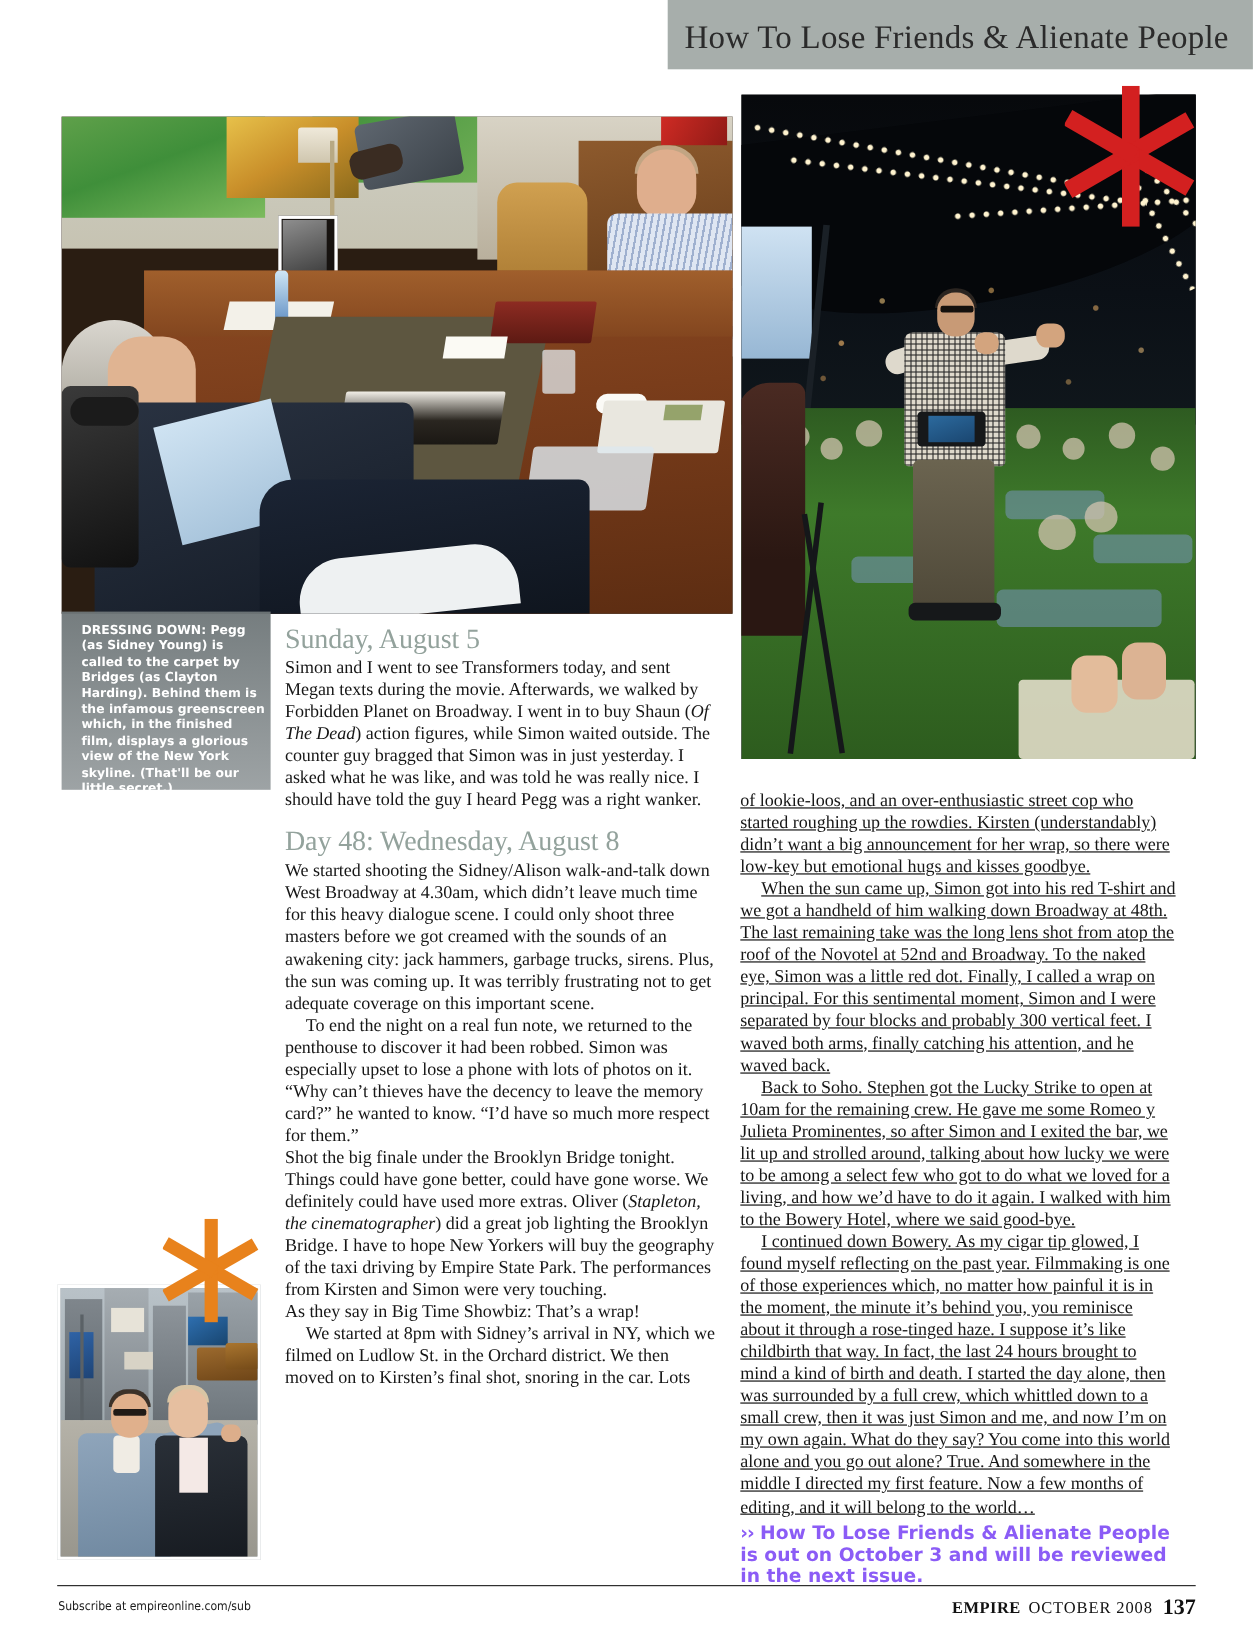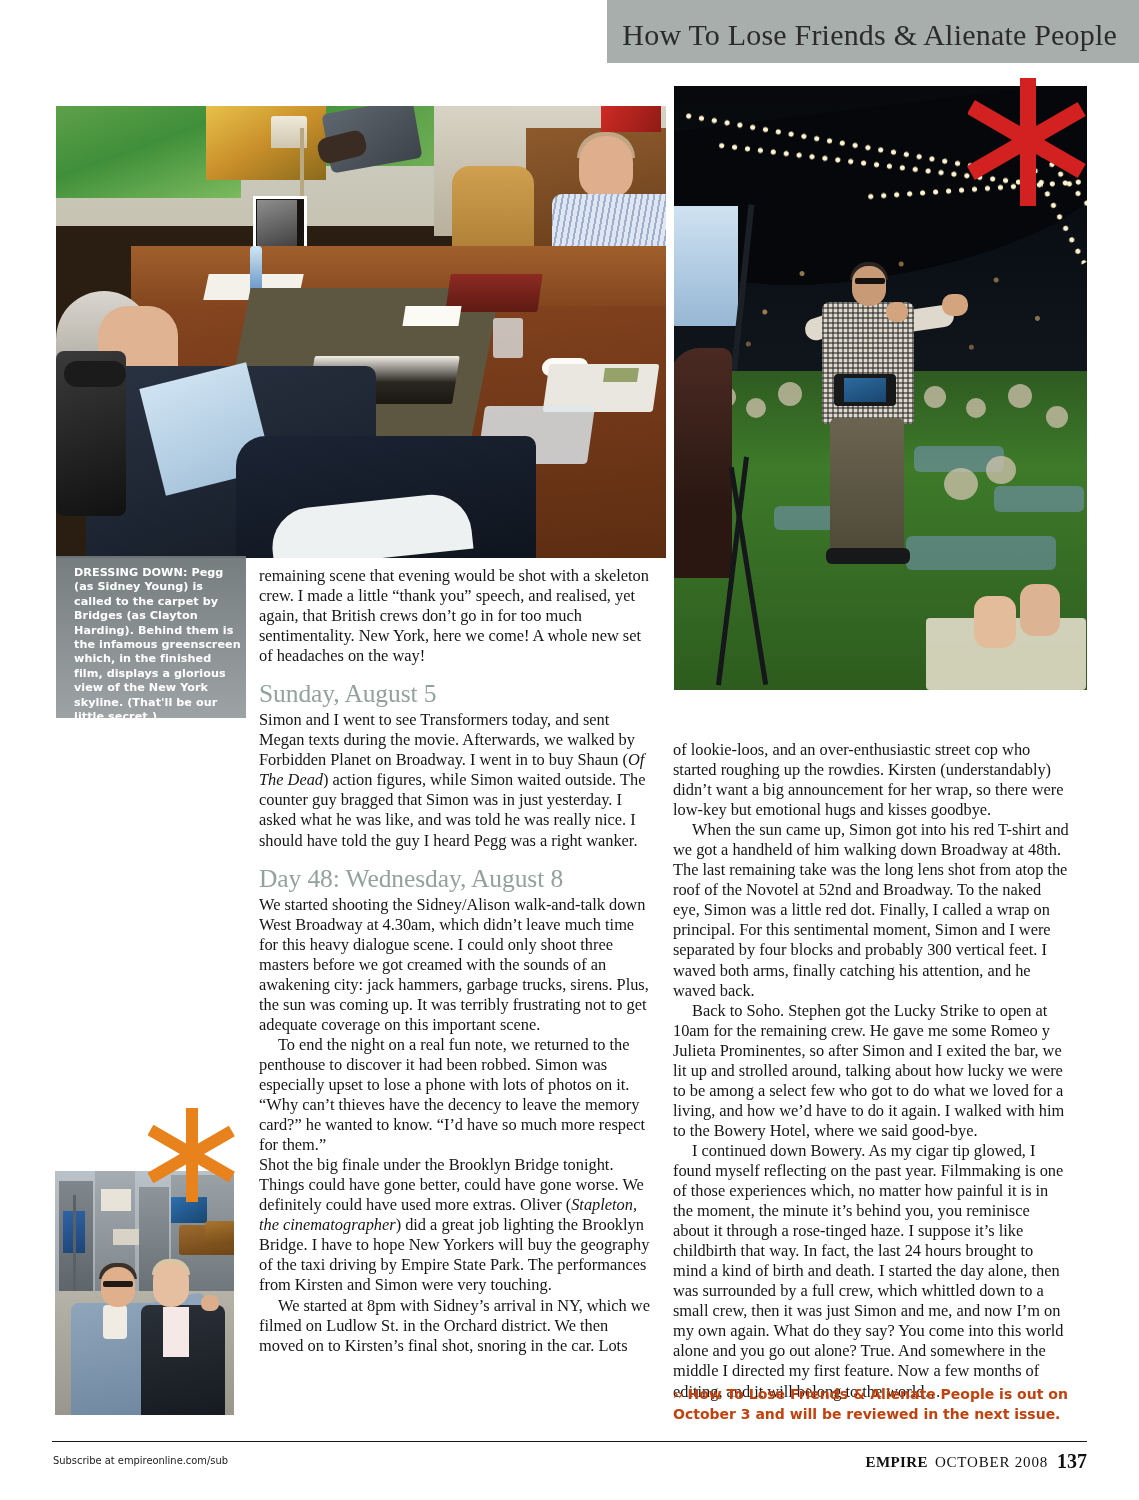--- a/index.html
+++ b/index.html
@@ -449,21 +449,21 @@
     background: #8fa5bb; border-radius: 9px; transform: rotate(-12deg);
   }
   #ts-hand { left: 146px; top: 124px; width: 18px; height: 16px; background: #dcae8b; border-radius: 7px; }
 
   
   .col {
     position: absolute;
     font-family: "Liberation Serif", serif;
   }
   #col-left  { left: 259px; top: 566px; width: 392px; }
-  #col-right { left: 673px; top: 740px; width: 397px; }
+  #col-right { left: 673px; top: 718px; width: 397px; text-decoration: underline; }
 
   .heading {
     font-family: "Liberation Serif", serif;
     font-size: 25.5px;
     line-height: 30px;
     color: #93a29c;
     margin: 13px 0 1px 0;
     white-space: nowrap;
     letter-spacing: -0.1px;
   }
@@ -489,23 +489,23 @@
   p.body i { font-style: italic; }
 
   
   #footnote {
     position: absolute;
     left: 673px;
     top: 1385px;
     width: 400px;
     font-family: "DejaVu Sans", sans-serif;
     font-weight: bold;
-    font-size: 14px;
+    font-size: 17px;
     line-height: 19.5px;
-    color: #c2410c;
+    color: #8b5cf6;
   }
   #footnote .chev { letter-spacing: -1px; }
 
   
   #footer-rule {
     position: absolute;
     left: 52px; top: 1441px; width: 1035px; height: 1px;
     background: #1a1a1a;
   }
   #footer-left {
@@ -669,31 +669,31 @@
       <rect x="38" y="0" width="12" height="48" transform="rotate(60 44 46)"></rect>
       <rect x="38" y="0" width="12" height="48" transform="rotate(120 44 46)"></rect>
       <rect x="38" y="42" width="12" height="52"></rect>
       <rect x="38" y="42" width="12" height="52" transform="rotate(60 44 46)"></rect>
       <rect x="38" y="42" width="12" height="52" transform="rotate(120 44 46)"></rect>
     </g>
   </svg>
 </div>
 
 <div class="col" id="col-left">
-  <p class="body">remaining scene that evening would be shot with a skeleton crew. I made a little “thank you” speech, and realised, yet again, that British crews don’t go in for too much sentimentality. New York, here we come! A whole new set of headaches on the way!</p>
 
   <div class="heading"><span>Sunday, August 5</span></div>
   <p class="body">Simon and I went to see Transformers today, and sent Megan texts during the movie. Afterwards, we walked by Forbidden Planet on Broadway. I went in to buy Shaun (<i>Of The Dead</i>) action figures, while Simon waited outside. The counter guy bragged that Simon was in just yesterday. I asked what he was like, and was told he was really nice. I should have told the guy I heard Pegg was a right wanker.</p>
 
   <div class="heading"><span>Day 48: Wednesday, August 8</span></div>
   <p class="body">We started shooting the Sidney/Alison walk-and-talk down West Broadway at 4.30am, which didn’t leave much time for this heavy dialogue scene. I could only shoot three masters before we got creamed with the sounds of an awakening city: jack hammers, garbage trucks, sirens. Plus, the sun was coming up. It was terribly frustrating not to get adequate coverage on this important scene.</p>
   <p class="body indent">To end the night on a real fun note, we returned to the penthouse to discover it had been robbed. Simon was especially upset to lose a phone with lots of photos on it. “Why can’t thieves have the decency to leave the memory card?” he wanted to know. “I’d have so much more respect for them.”</p>
 
   <p class="body">Shot the big finale under the Brooklyn Bridge tonight. Things could have gone better, could have gone worse. We definitely could have used more extras. Oliver (<i>Stapleton, the cinematographer</i>) did a great job lighting the Brooklyn Bridge. I have to hope New Yorkers will buy the geography of the taxi driving by Empire State Park. The performances from Kirsten and Simon were very touching.</p>
 
+  <p class="body">As they say in Big Time Showbiz: That’s a wrap!</p>
   <p class="body indent">We started at 8pm with Sidney’s arrival in NY, which we filmed on Ludlow St. in the Orchard district. We then moved on to Kirsten’s final shot, snoring in the car. Lots</p>
 </div>
 
 <div class="col" id="col-right">
   <p class="body">of lookie-loos, and an over-enthusiastic street cop who started roughing up the rowdies. Kirsten (understandably) didn’t want a big announcement for her wrap, so there were low-key but emotional hugs and kisses goodbye.</p>
   <p class="body indent">When the sun came up, Simon got into his red T-shirt and we got a handheld of him walking down Broadway at 48th. The last remaining take was the long lens shot from atop the roof of the Novotel at 52nd and Broadway. To the naked eye, Simon was a little red dot. Finally, I called a wrap on principal. For this sentimental moment, Simon and I were separated by four blocks and probably 300 vertical feet. I waved both arms, finally catching his attention, and he waved back.</p>
   <p class="body indent">Back to Soho. Stephen got the Lucky Strike to open at 10am for the remaining crew. He gave me some Romeo y Julieta Prominentes, so after Simon and I exited the bar, we lit up and strolled around, talking about how lucky we were to be among a select few who got to do what we loved for a living, and how we’d have to do it again. I walked with him to the Bowery Hotel, where we said good-bye.</p>
   <p class="body indent">I continued down Bowery. As my cigar tip glowed, I found myself reflecting on the past year. Filmmaking is one of those experiences which, no matter how painful it is in the moment, the minute it’s behind you, you reminisce about it through a rose-tinged haze. I suppose it’s like childbirth that way. In fact, the last 24 hours brought to mind a kind of birth and death. I started the day alone, then was surrounded by a full crew, which whittled down to a small crew, then it was just Simon and me, and now I’m on my own again. What do they say? You come into this world alone and you go out alone? True. And somewhere in the middle I directed my first feature. Now a few months of editing, and it will belong to the world…</p>
 </div>
 

